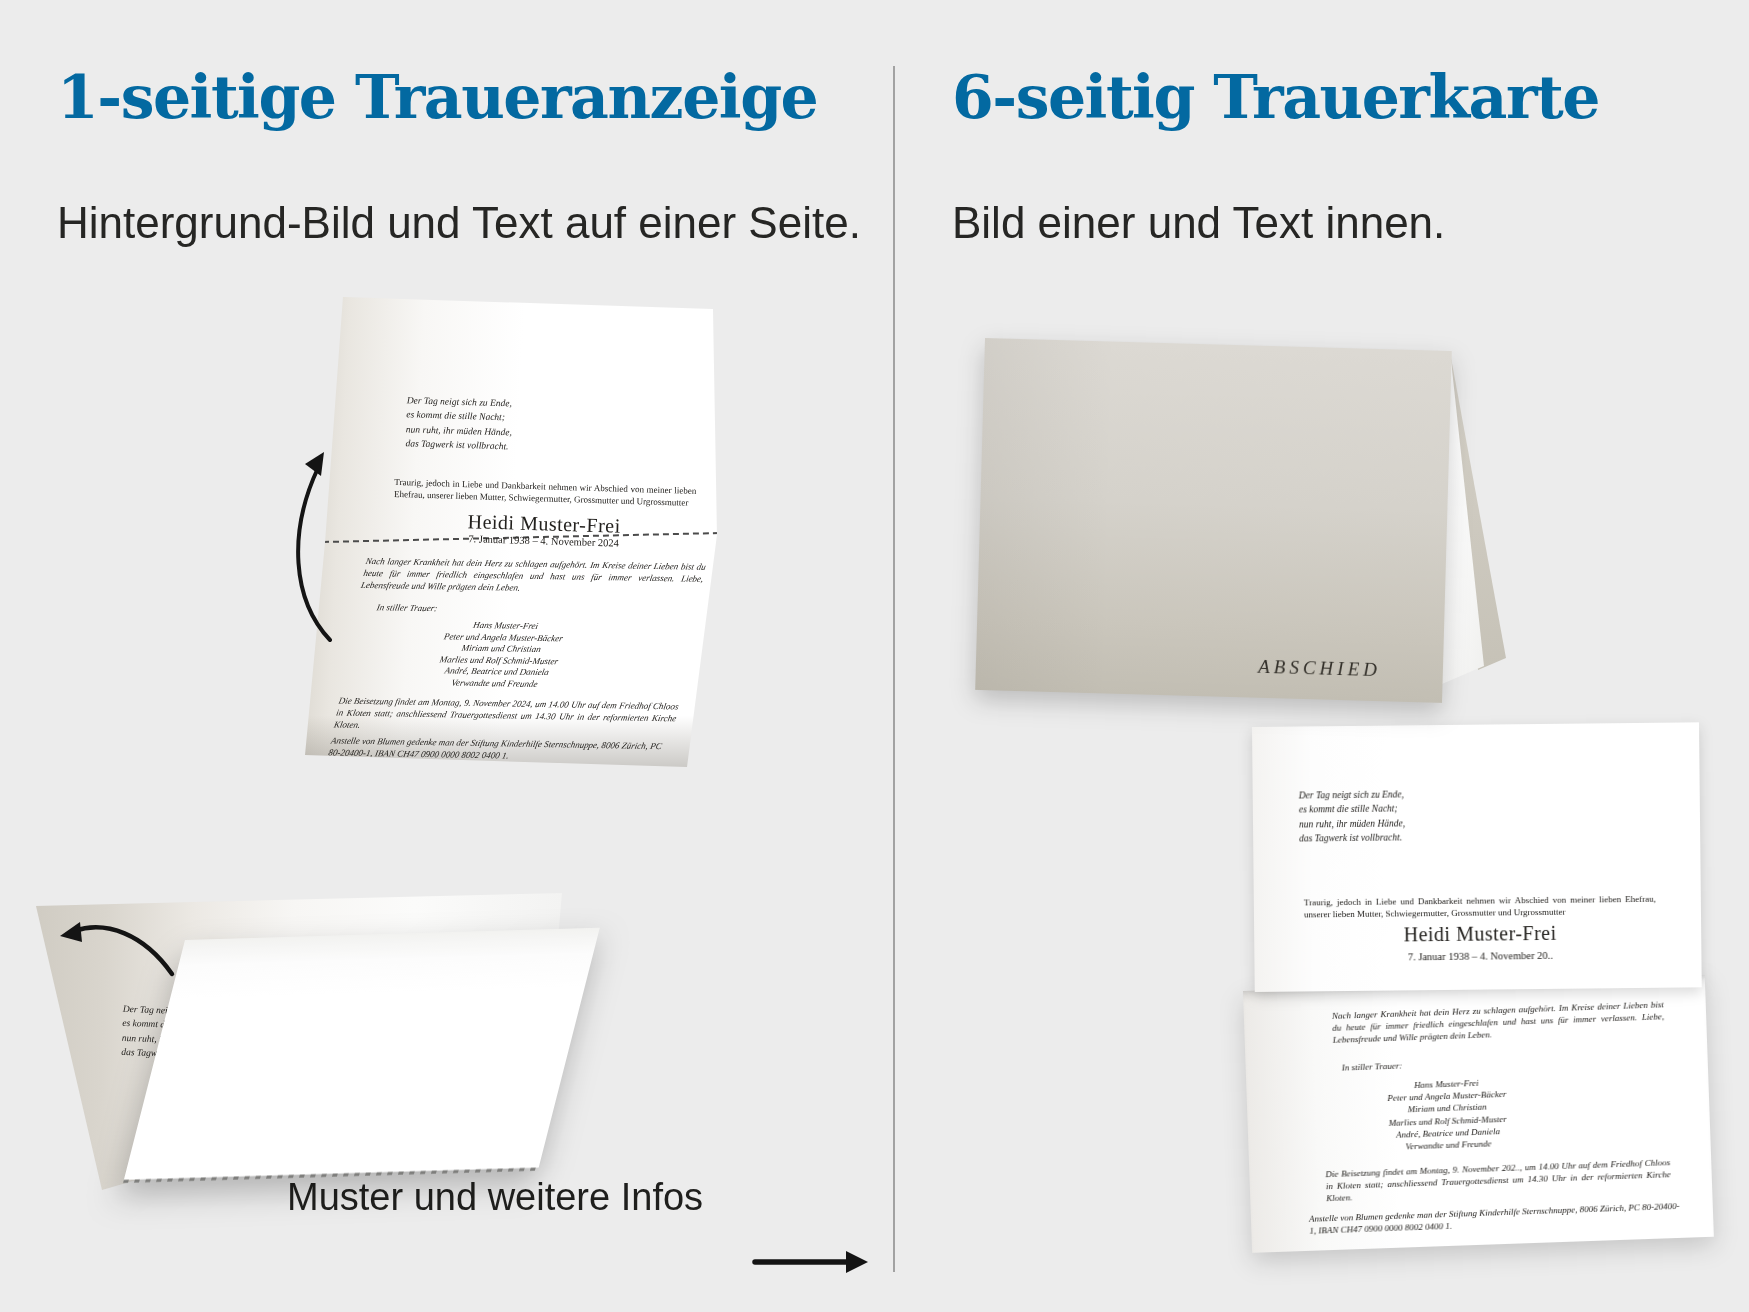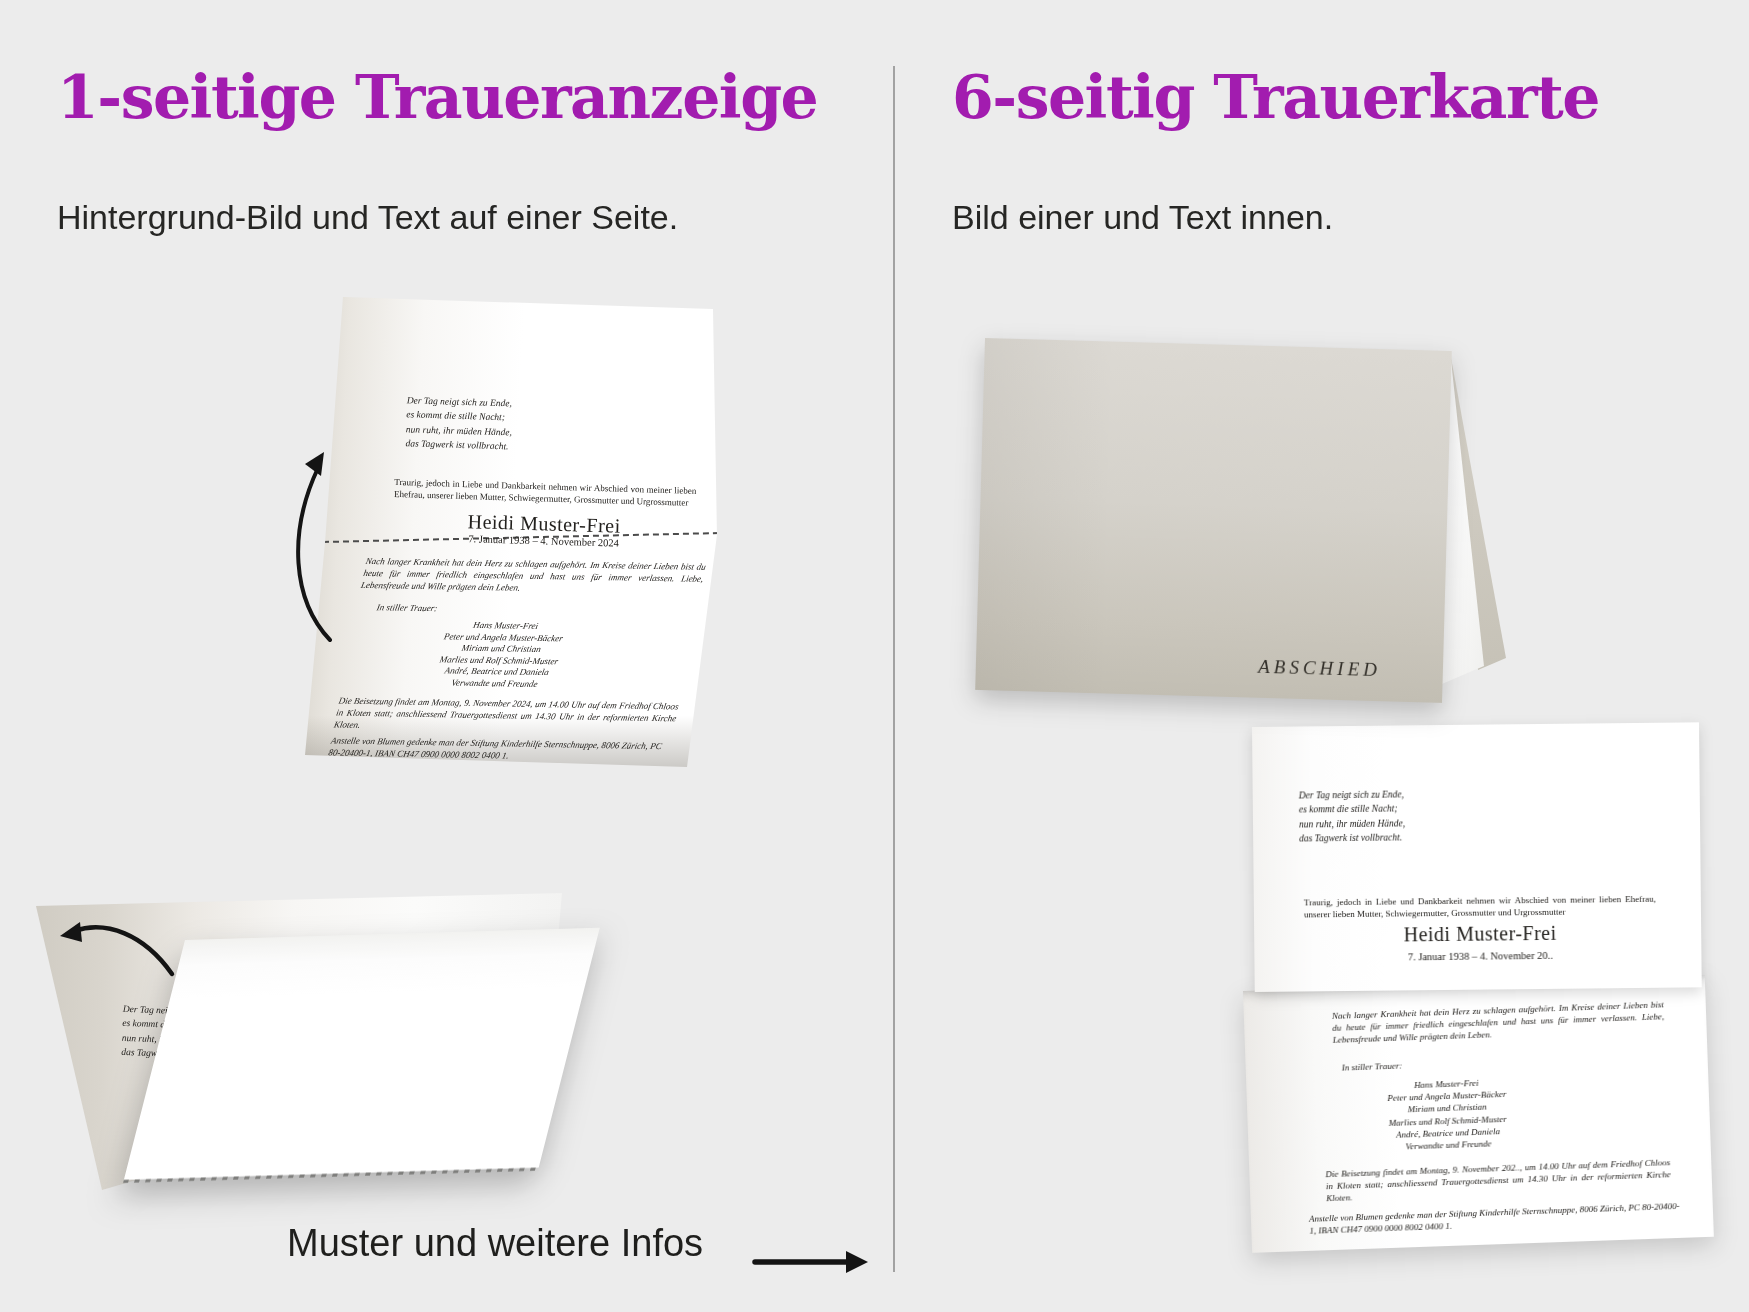--- a/index.html
+++ b/index.html
@@ -1,22 +1,22 @@
 <!DOCTYPE html>
 <html><head>
 <meta charset="utf-8">
 <style>
   html,body{margin:0;padding:0;}
   body{width:1749px;height:1312px;position:relative;overflow:hidden;
        background:#ececec;font-family:"Liberation Sans",sans-serif;}
   .abs{position:absolute;}
   
   .col-title{font-family:"DejaVu Serif",serif;font-weight:700;font-size:60px;
-             letter-spacing:-1.5px;color:#a21caf;white-space:nowrap;}
-  .col-sub{font-size:34px;color:#262624;white-space:nowrap;}
+             letter-spacing:-1.5px;color:#0369a1;white-space:nowrap;}
+  .col-sub{font-size:44px;color:#262624;white-space:nowrap;}
   .divider{width:2px;background:#a2a2a2;}
   
   .serif{font-family:"Liberation Serif",serif;color:#23211e;}
   .poem{font-style:italic;font-size:9.5px;line-height:1.5;}
   .body-txt{font-size:9px;line-height:12px;}
   .it{font-style:italic;}
   .just{text-align:justify;}
   .ctr{text-align:center;}
   .name-txt{font-size:20px;letter-spacing:.5px;}
   .dates-txt{font-size:10.5px;}
@@ -182,17 +182,17 @@
     <span class="blk">Peter und Angela Muster-Bäcker</span>
     <span class="blk">Miriam und Christian</span>
     <span class="blk">Marlies und Rolf Schmid-Muster</span>
     <span class="blk">André, Beatrice und Daniela</span>
     <span class="blk">Verwandte und Freunde</span>
   </div>
   <div class="abs serif body-txt it just r-funeral">Die Beisetzung findet am Montag, 9. November 202.., um 14.00 Uhr auf dem Friedhof Chloos in Kloten statt; anschliessend Trauergottesdienst um 14.30 Uhr in der reformierten Kirche Kloten.</div>
   <div class="abs serif body-txt it r-donation">Anstelle von Blumen gedenke man der Stiftung Kinderhilfe Sternschnuppe, 8006 Zürich, PC 80-20400-1, IBAN CH47 0900 0000 8002 0400 1.</div>
 </div>
 
-<div class="abs footer-label" style="left:287px;top:1222px;">Muster und weitere Infos</div>
+<div class="abs footer-label" style="left:287px;top:1176px;">Muster und weitere Infos</div>
 <svg class="abs arrow" style="left:752px;top:1246px;" width="118" height="32" viewBox="0 0 118 32">
   <path class="c" d="M3 16 L96 16" stroke-width="5.5"></path>
   <path class="h" d="M94 5 L116 16 L94 27 Z"></path>
 </svg>
 
 </body></html>

